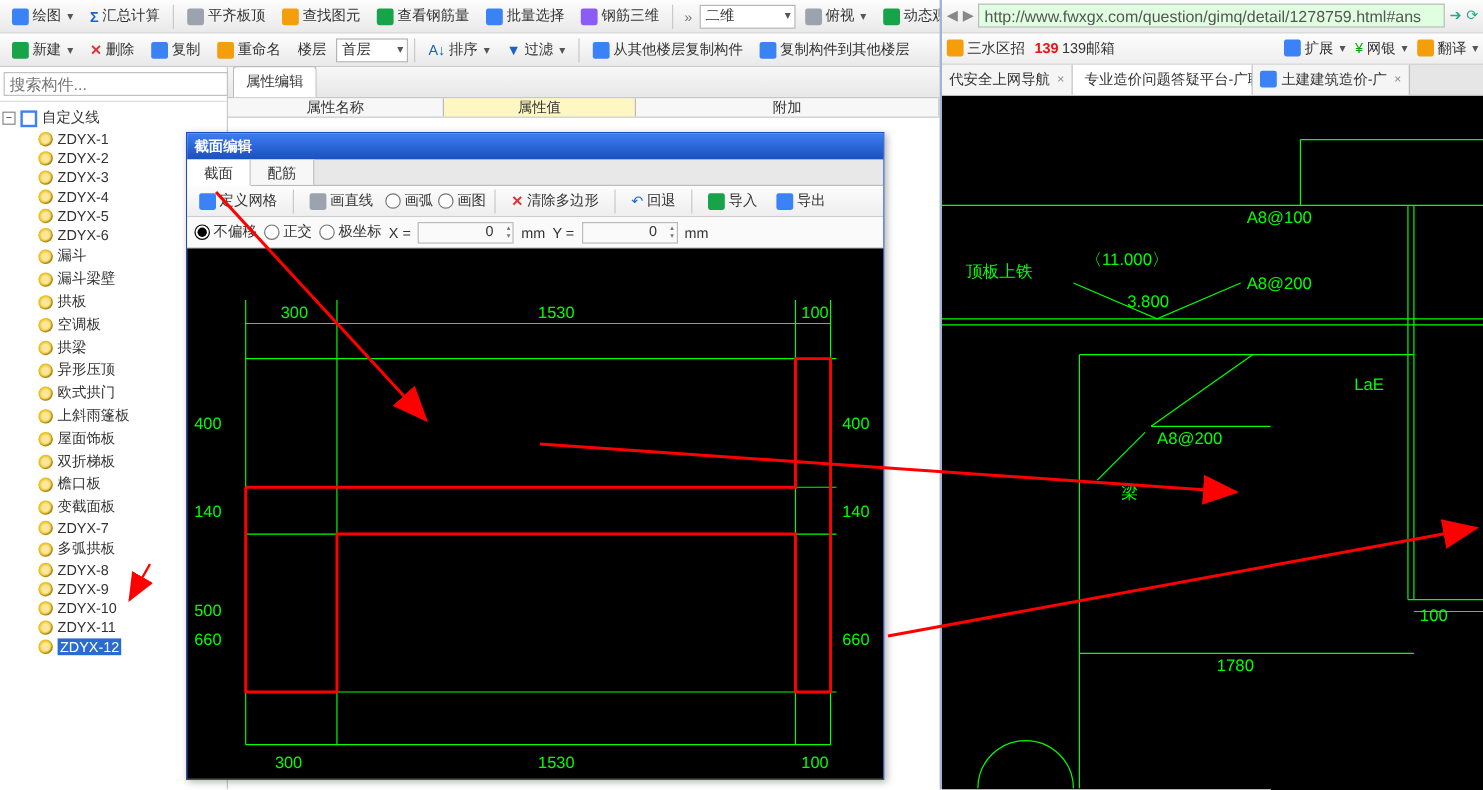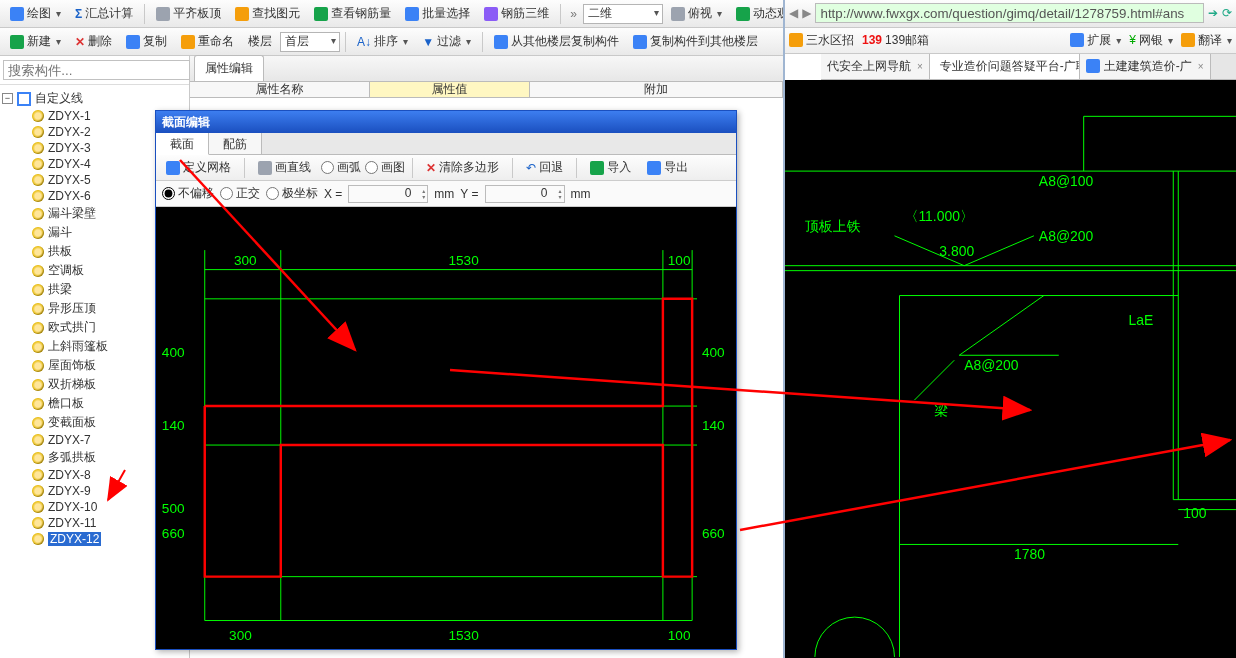--- a/index.html
+++ b/index.html
@@ -55,21 +55,21 @@
 .r { stroke:#ff0000; stroke-width:2.5; fill:none; }
 .gtext { fill:#00ff00; font-size:14px; font-family:Arial; }
 .arrowhead { fill:#ff0000; }
 
 
 .right-panel { position:absolute; top:0; right:0; width:453px; bottom:0; border-left:2px solid #9fb5d1; background:#fff; display:flex; flex-direction:column; }
 .browser-bar { display:flex; align-items:center; height:28px; padding:0 4px; gap:4px; background:linear-gradient(#fdfdfd,#e9e9e9); border-bottom:1px solid #c9c9c9; }
 .url-inp { flex:1; height:20px; border:1px solid #bbb; background:#e0ffe0; padding:0 4px; color:#555; }
 .bm-bar { display:flex; align-items:center; height:26px; padding:0 4px; gap:8px; background:linear-gradient(#fdfdfd,#eee); border-bottom:1px solid #c9c9c9; }
 .bm { display:flex; align-items:center; gap:3px; cursor:pointer; }
-.tab-bar { display:flex; height:26px; background:#e6e6e6; border-bottom:1px solid #bbb;margin-left:36px; }
+.tab-bar { display:flex; height:26px; background:#e6e6e6; border-bottom:1px solid #bbb; }
 .btab { display:flex; align-items:center; gap:4px; padding:0 6px; border-right:1px solid #bbb; max-width:150px; overflow:hidden; white-space:nowrap; background:#f5f5f5; }
 .btab.active { background:#fff; }
 .btab .close { font-size:10px; color:#888; margin-left:2px; cursor:pointer; }
 .cad-view { flex:1; background:#000; position:relative; }
 
 
 .ic { width:14px; height:14px; display:inline-block; border-radius:2px; }
 .blue-sq{background:#3b82f6;} .green-sq{background:#16a34a;} .orange-sq{background:#f59e0b;} .gray-sq{background:#9ca3af;} .purple-sq{background:#8b5cf6;}
 
 
@@ -205,25 +205,25 @@
         <div class="tree-item">
           <span class="dot"></span>
           <span class="lbl">ZDYX-5</span>
         </div>
         <div class="tree-item">
           <span class="dot"></span>
           <span class="lbl">ZDYX-6</span>
         </div>
         <div class="tree-item">
           <span class="dot"></span>
+          <span class="lbl">漏斗</span>
+        </div>
+        <div class="tree-item">
+          <span class="dot"></span>
           <span class="lbl">漏斗梁壁</span>
-        </div>
-        <div class="tree-item">
-          <span class="dot"></span>
-          <span class="lbl">漏斗</span>
         </div>
         <div class="tree-item">
           <span class="dot"></span>
           <span class="lbl">拱板</span>
         </div>
         <div class="tree-item">
           <span class="dot"></span>
           <span class="lbl">空调板</span>
         </div>
         <div class="tree-item">

